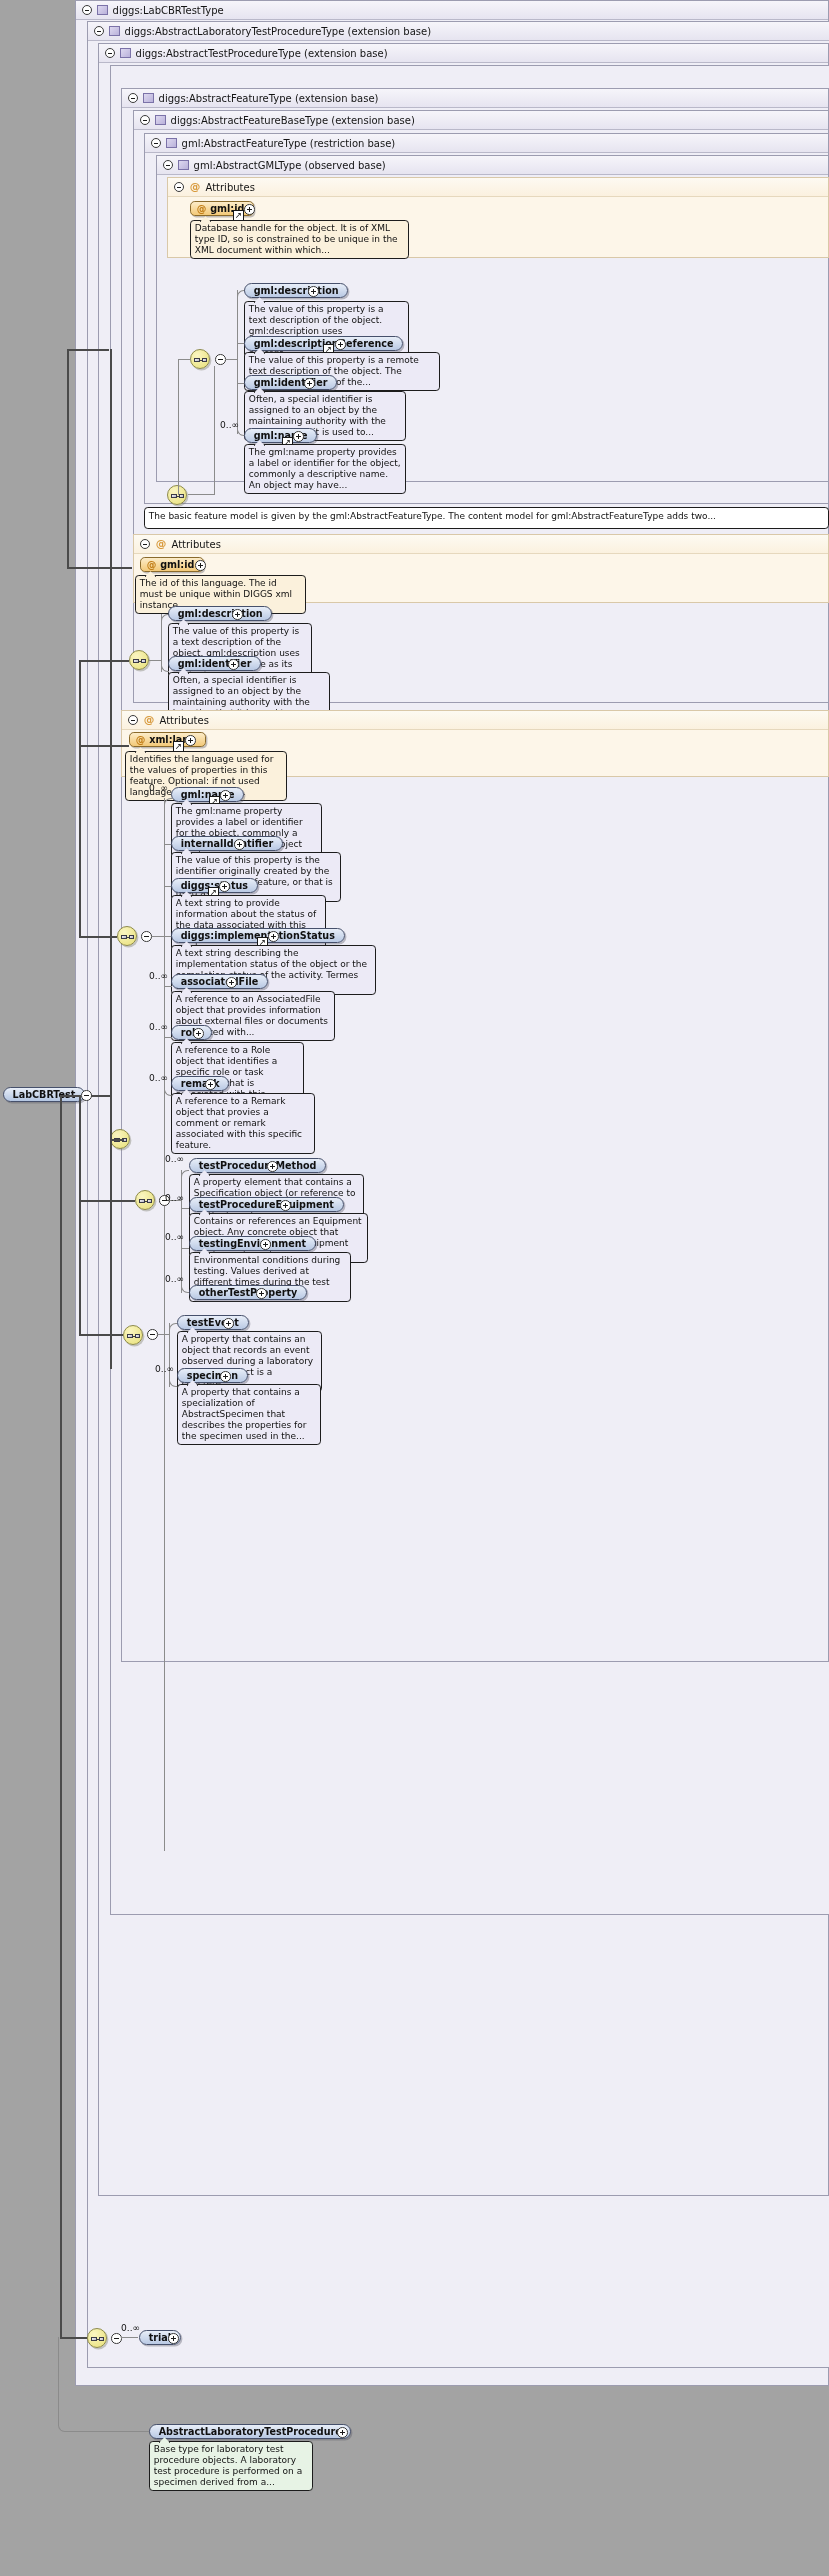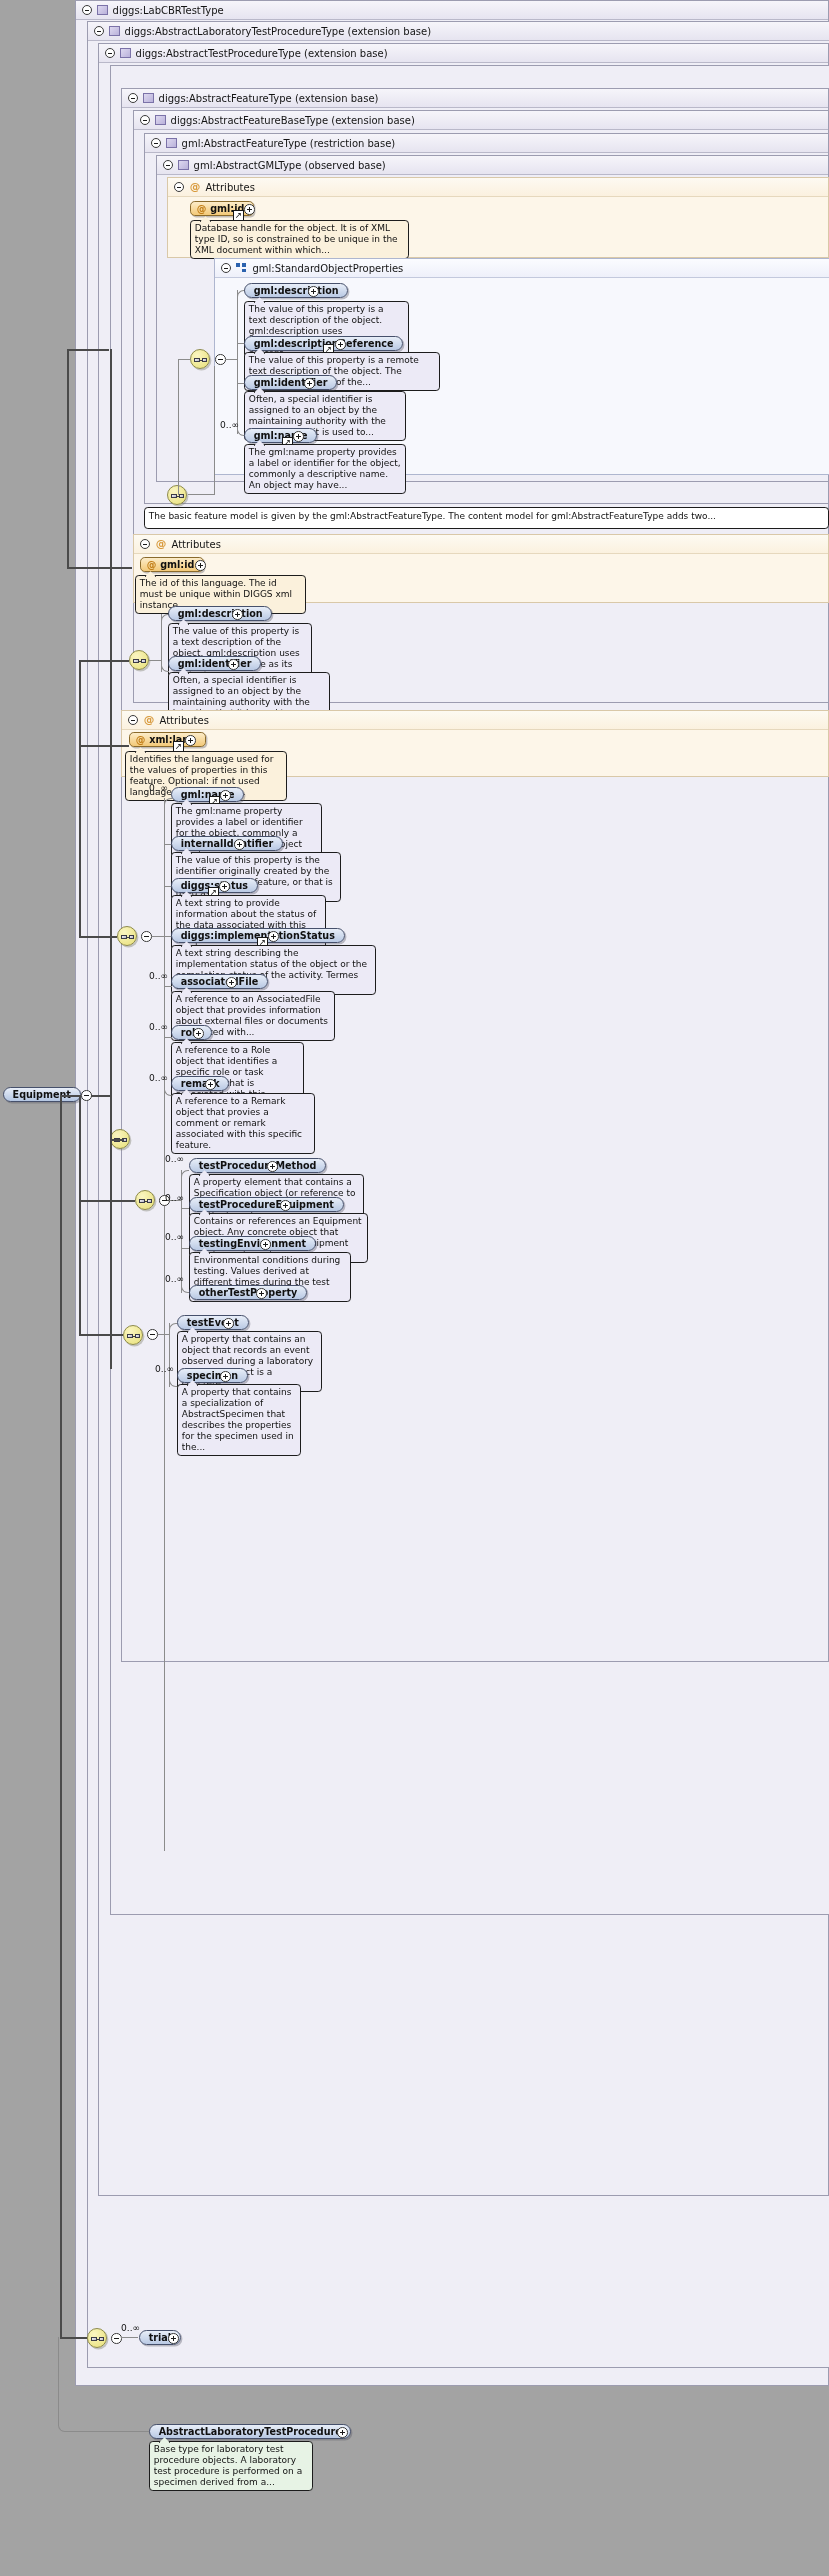--- a/index.html
+++ b/index.html
@@ -290,31 +290,20 @@
     </div>
   </div>
   <div class="pill attr bold" style="left:190px; top:201px;">
     <span class="at">@</span>
     <span>gml:id</span>
   </div>
   <div class="exp plus abs" style="left:244px; top:204px;"></div>
   <div class="lnk" style="left:233px; top:210px;">↗</div>
   <div class="anno cream" style="left:190px; top:220px; width:219px;">Database handle for the object. It is of XML type ID, so is constrained to be unique in the XML document within which...</div>
 
-  <div class="box grp" style="left:214px; top:258px; width:616px; height:217px;">
-    <div class="box-hdr">
-      <span class="exp"></span>
-      <span class="gico">
-          <i></i>
-          <i></i>
-          <i></i>
-        </span>
-      <span>gml:StandardObjectProperties</span>
-    </div>
-  </div>
 
   <div class="seqnode" style="left:190px; top:349px;">
     <i></i>
       <b></b>
       <u></u>
   </div>
   <div class="exp abs" style="left:215px; top:354px;"></div>
   <div class="ln h" style="left:225px; top:359px; width:11.5px;"></div>
 
   <div class="ln v" style="left:237px; top:290px; height:144px;"></div>
@@ -540,21 +529,21 @@
   </div>
   <div class="exp plus abs" style="left:223px; top:1318px;"></div>
   <div class="anno grpbg" style="left:177px; top:1331px; width:145px;">A property that contains an object that records an event observed during a laboratory test. This object is a concrete...</div>
 
   <div class="elbow" style="left:169px; top:1379px; width:7.7px; height:7.7px;"></div>
   <div class="occ" style="left:155px; top:1364px;">0..∞</div>
   <div class="pill bold" style="left:177px; top:1368px;">
     <span>specimen</span>
   </div>
   <div class="exp plus abs" style="left:220px; top:1371px;"></div>
-  <div class="anno grpbg" style="left:177px; top:1384px; width:124px;">A property that contains a specialization of AbstractSpecimen that describes the properties for the specimen used in the...</div>
+  <div class="anno grpbg" style="left:177px; top:1384px; width:144px;">A property that contains a specialization of AbstractSpecimen that describes the properties for the specimen used in the...</div>
 
   <div class="seqnode" style="left:87px; top:2328px;">
     <i></i>
       <b></b>
       <u></u>
   </div>
   <div class="exp abs" style="left:111px; top:2333px;"></div>
   <div class="ln h" style="left:121px; top:2337px; width:17.3px;"></div>
   <div class="occ" style="left:121px; top:2323px;">0..∞</div>
   <div class="pill bold" style="left:139px; top:2330px;">
@@ -562,21 +551,21 @@
   </div>
   <div class="exp plus abs" style="left:168px; top:2333px;"></div>
 
   <div class="pill bold" style="left:149px; top:2424px;">
     <span>AbstractLaboratoryTestProcedure</span>
   </div>
   <div class="exp plus abs" style="left:337px; top:2427px;"></div>
   <div class="anno green" style="left:149px; top:2441px; width:164px;">Base type for laboratory test procedure objects. A laboratory test procedure is performed on a specimen derived from a...</div>
 
   <div class="pill rootnode bold" style="left:2.9px; top:1087px;">
-    <span>Equipment</span>
+    <span>LabCBRTest</span>
   </div>
   <div class="exp abs" style="left:81px; top:1090px;"></div>
 
   <div class="ln h dark" style="left:91px; top:1095px; width:19px;"></div>
   <div class="ln v dark" style="left:110px; top:349px; height:1020px;"></div>
 
   <div class="ln h dark" style="left:67px; top:349px; width:42px;"></div>
   <div class="ln v dark" style="left:67px; top:349px; height:218px;"></div>
   <div class="ln h dark" style="left:67px; top:567px; width:65px;"></div>
 

